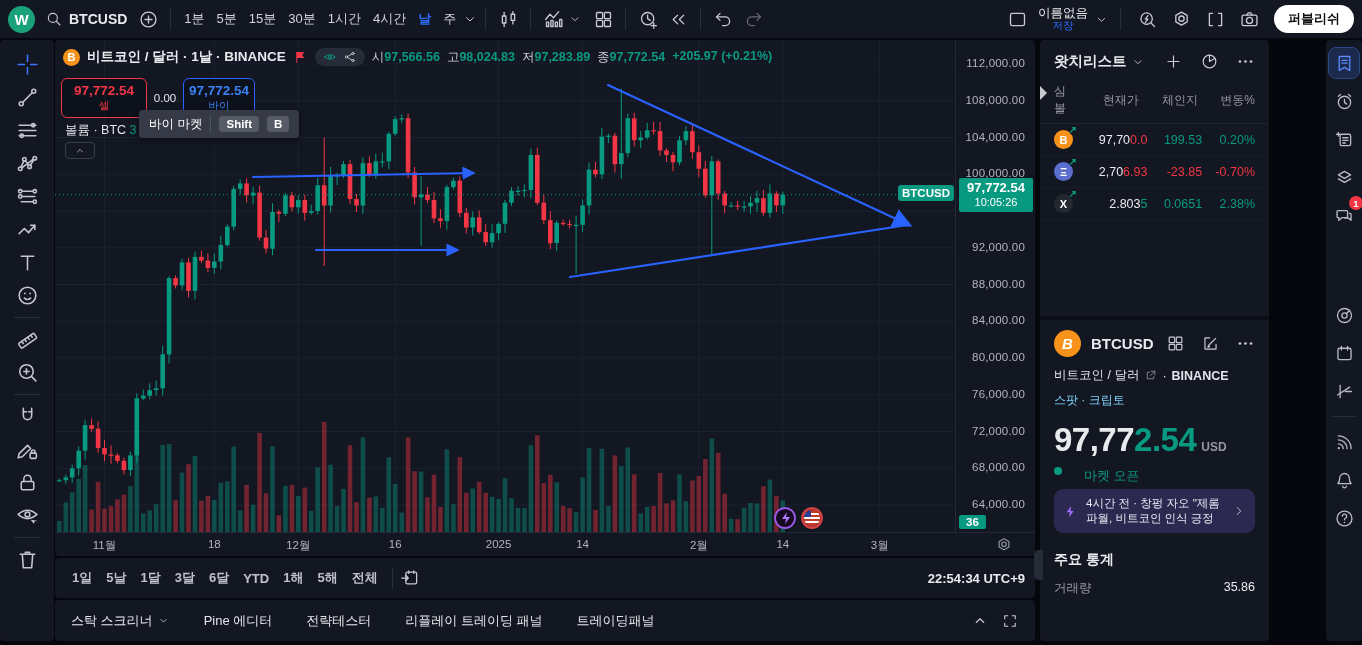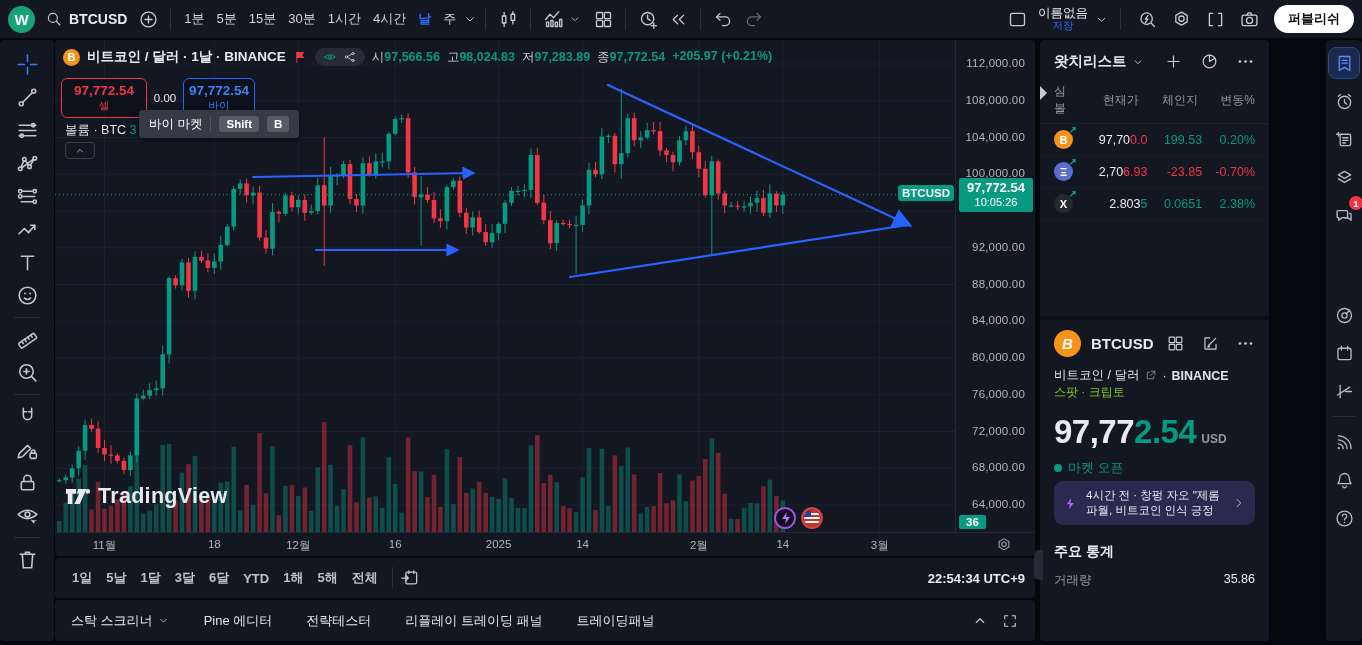--- a/index.html
+++ b/index.html
@@ -120,27 +120,27 @@
   #symdetail{padding:10px 14px 0 14px;border-top:4px solid #0b0e17;margin-top:96px}
   #sd-head{display:flex;align-items:center}
   #sd-coin{width:27px;height:27px;border-radius:50%;background:#f7931a;color:#fff;font-weight:bold;
     font-size:15px;display:flex;align-items:center;justify-content:center;font-style:italic}
   #sd-title{font-size:15px;font-weight:bold;color:#e8eaee;margin-left:10px}
   #sd-icons{margin-left:auto;display:flex;gap:16px}
   #sd-icons .icon{width:19px;height:19px;cursor:pointer}
   #sd-name{margin-top:10px;font-size:12.5px;color:#e3e5ea;display:flex;align-items:center;gap:5px}
   #sd-name b{font-weight:bold}
   #sd-name .icon{width:13px;height:13px;color:#9598a1}
-  #sd-type{margin-top:0;font-size:12px;color:#84cc16}
+  #sd-type{margin-top:8px;font-size:12px;color:#7dd3fc}
   #sd-price{margin-top:12px;display:flex;align-items:baseline;gap:5px}
   #sd-price .big{font-size:33px;font-weight:bold;color:#e8eaee;letter-spacing:-.5px}
   #sd-price .big .tail{color:#089981}
   #sd-price .cur{font-size:12px;font-weight:bold;color:#9598a1}
   #sd-chg{margin-top:4px;font-size:14.5px;font-weight:bold;color:#089981;display:flex;gap:12px}
-  #sd-status{margin-top:8px;font-size:13px;color:#0a9a82;display:flex;align-items:center;gap:6px}
+  #sd-status{margin-top:8px;font-size:13px;color:#0a9a82;display:flex;gap:22px}
   #sd-status .dot{width:8px;height:8px;border-radius:50%;background:#089981}
   #newsbar{margin-top:4px;background:#2c2950;border-radius:9px;padding:7px 9px;display:flex;
     align-items:center;gap:8px;cursor:pointer}
   #newsbar .icon{width:15px;height:15px;color:#a06bff;flex:0 0 auto}
   #news-txt{font-size:11.5px;line-height:15px;color:#e8e9f2;height:30px;overflow:hidden;flex:1}
   #newsbar .chev{width:14px;height:14px;color:#cfd0da;flex:0 0 auto}
   #stats-title{margin-top:18px;font-size:14px;font-weight:bold;color:#e8eaee}
   .statrow{display:flex;margin-top:11px;font-size:12.5px}
   .statrow .sl{color:#9598a1}
   .statrow .sv{margin-left:auto;color:#e8eaee}
@@ -870,28 +870,20 @@
   </div>
 
   <div id="collapsebtn">
     <span class="icon" style="width:12px;height:12px">
         <svg viewBox="0 0 24 24" fill="none" stroke="currentColor" stroke-width="1.5" stroke-linecap="round" stroke-linejoin="round">
           <path d="M7 14 l5-5 5 5"></path>
         </svg>
       </span>
   </div>
 
-  <div id="watermark">
-    <svg viewBox="0 0 28 24">
-      <path d="M1 4 h11 v5 H8 v11 H3 V9 H1 z" fill="#e9eaee"></path>
-      <path d="M14 4 h9 l-7 16 h-6 l5.2-11 H13 z" fill="#e9eaee"></path>
-      <circle cx="24.5" cy="6.5" r="2.5" fill="#e9eaee"></circle>
-    </svg>
-    <span>TradingView</span>
-  </div>
 
   <div id="sympill" style="top: 144.715px;">BTCUSD</div>
 
   <div id="axiscol">
     <div id="lastbox" style="top: 137.715px;">
       <div class="lp">97,772.54</div>
       <div class="cd">10:05:26</div>
     </div>
     <div id="volbadge">36</div>
   <div class="plabel" style="top: 17px;">112,000.00</div>

